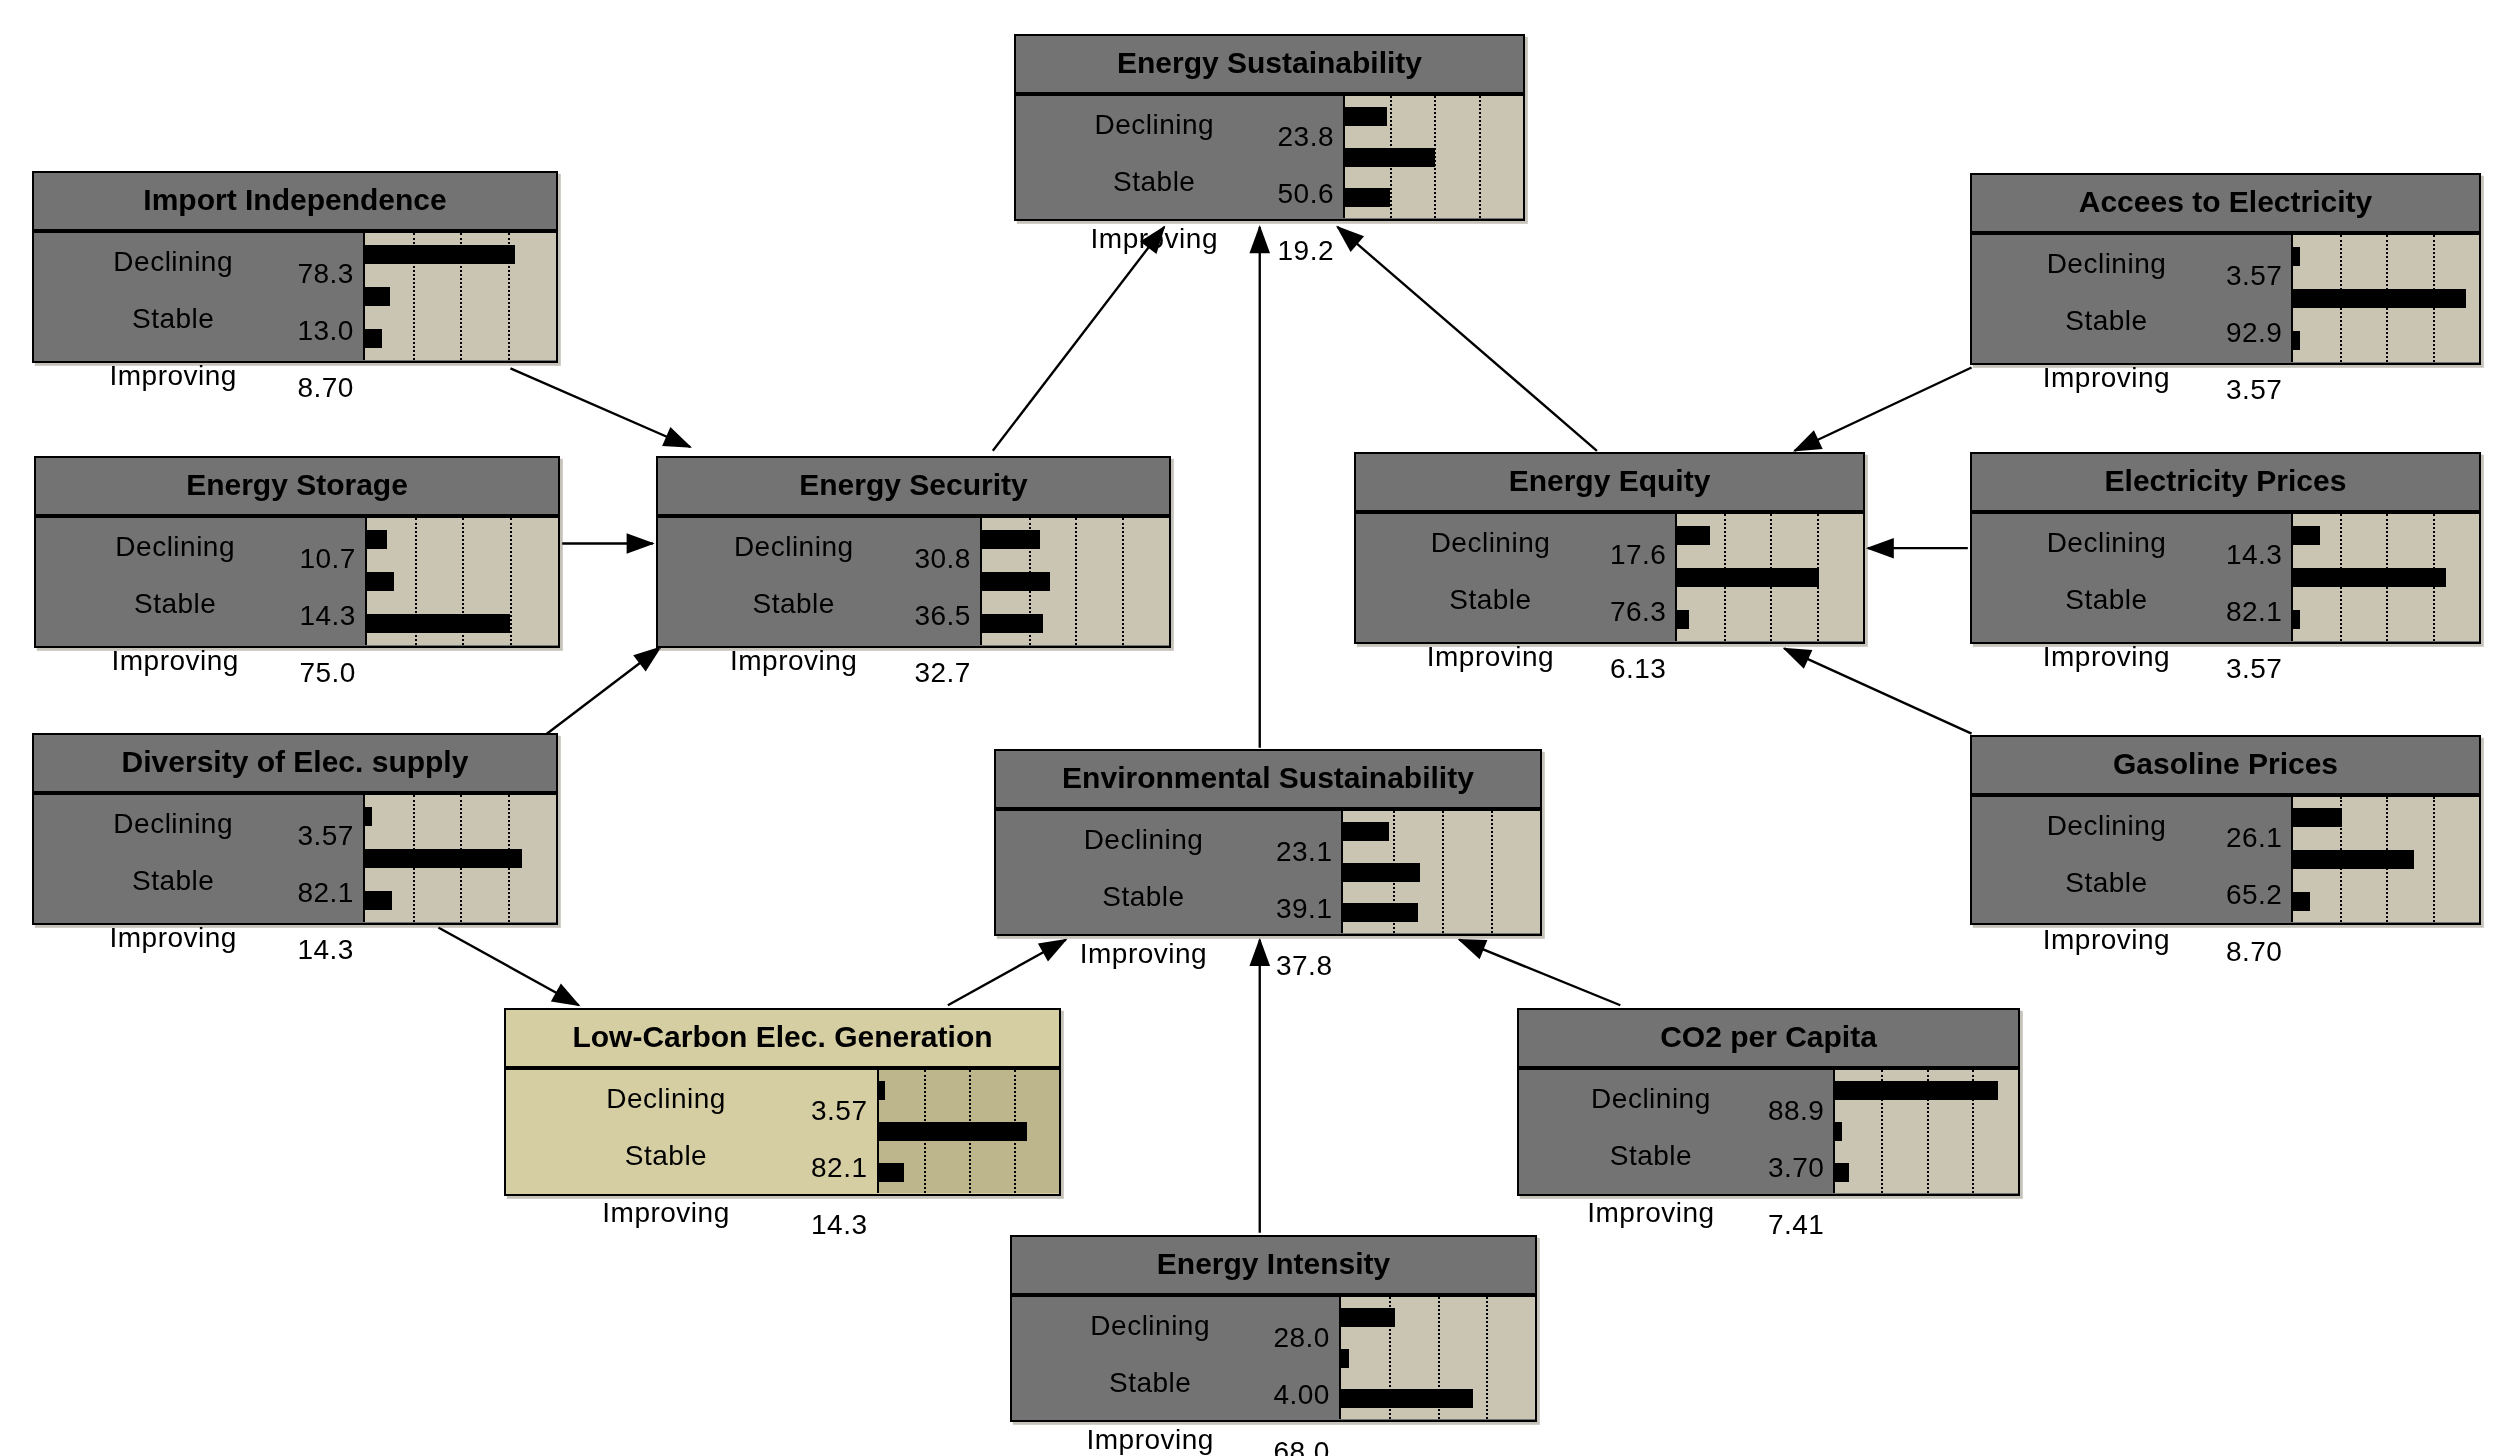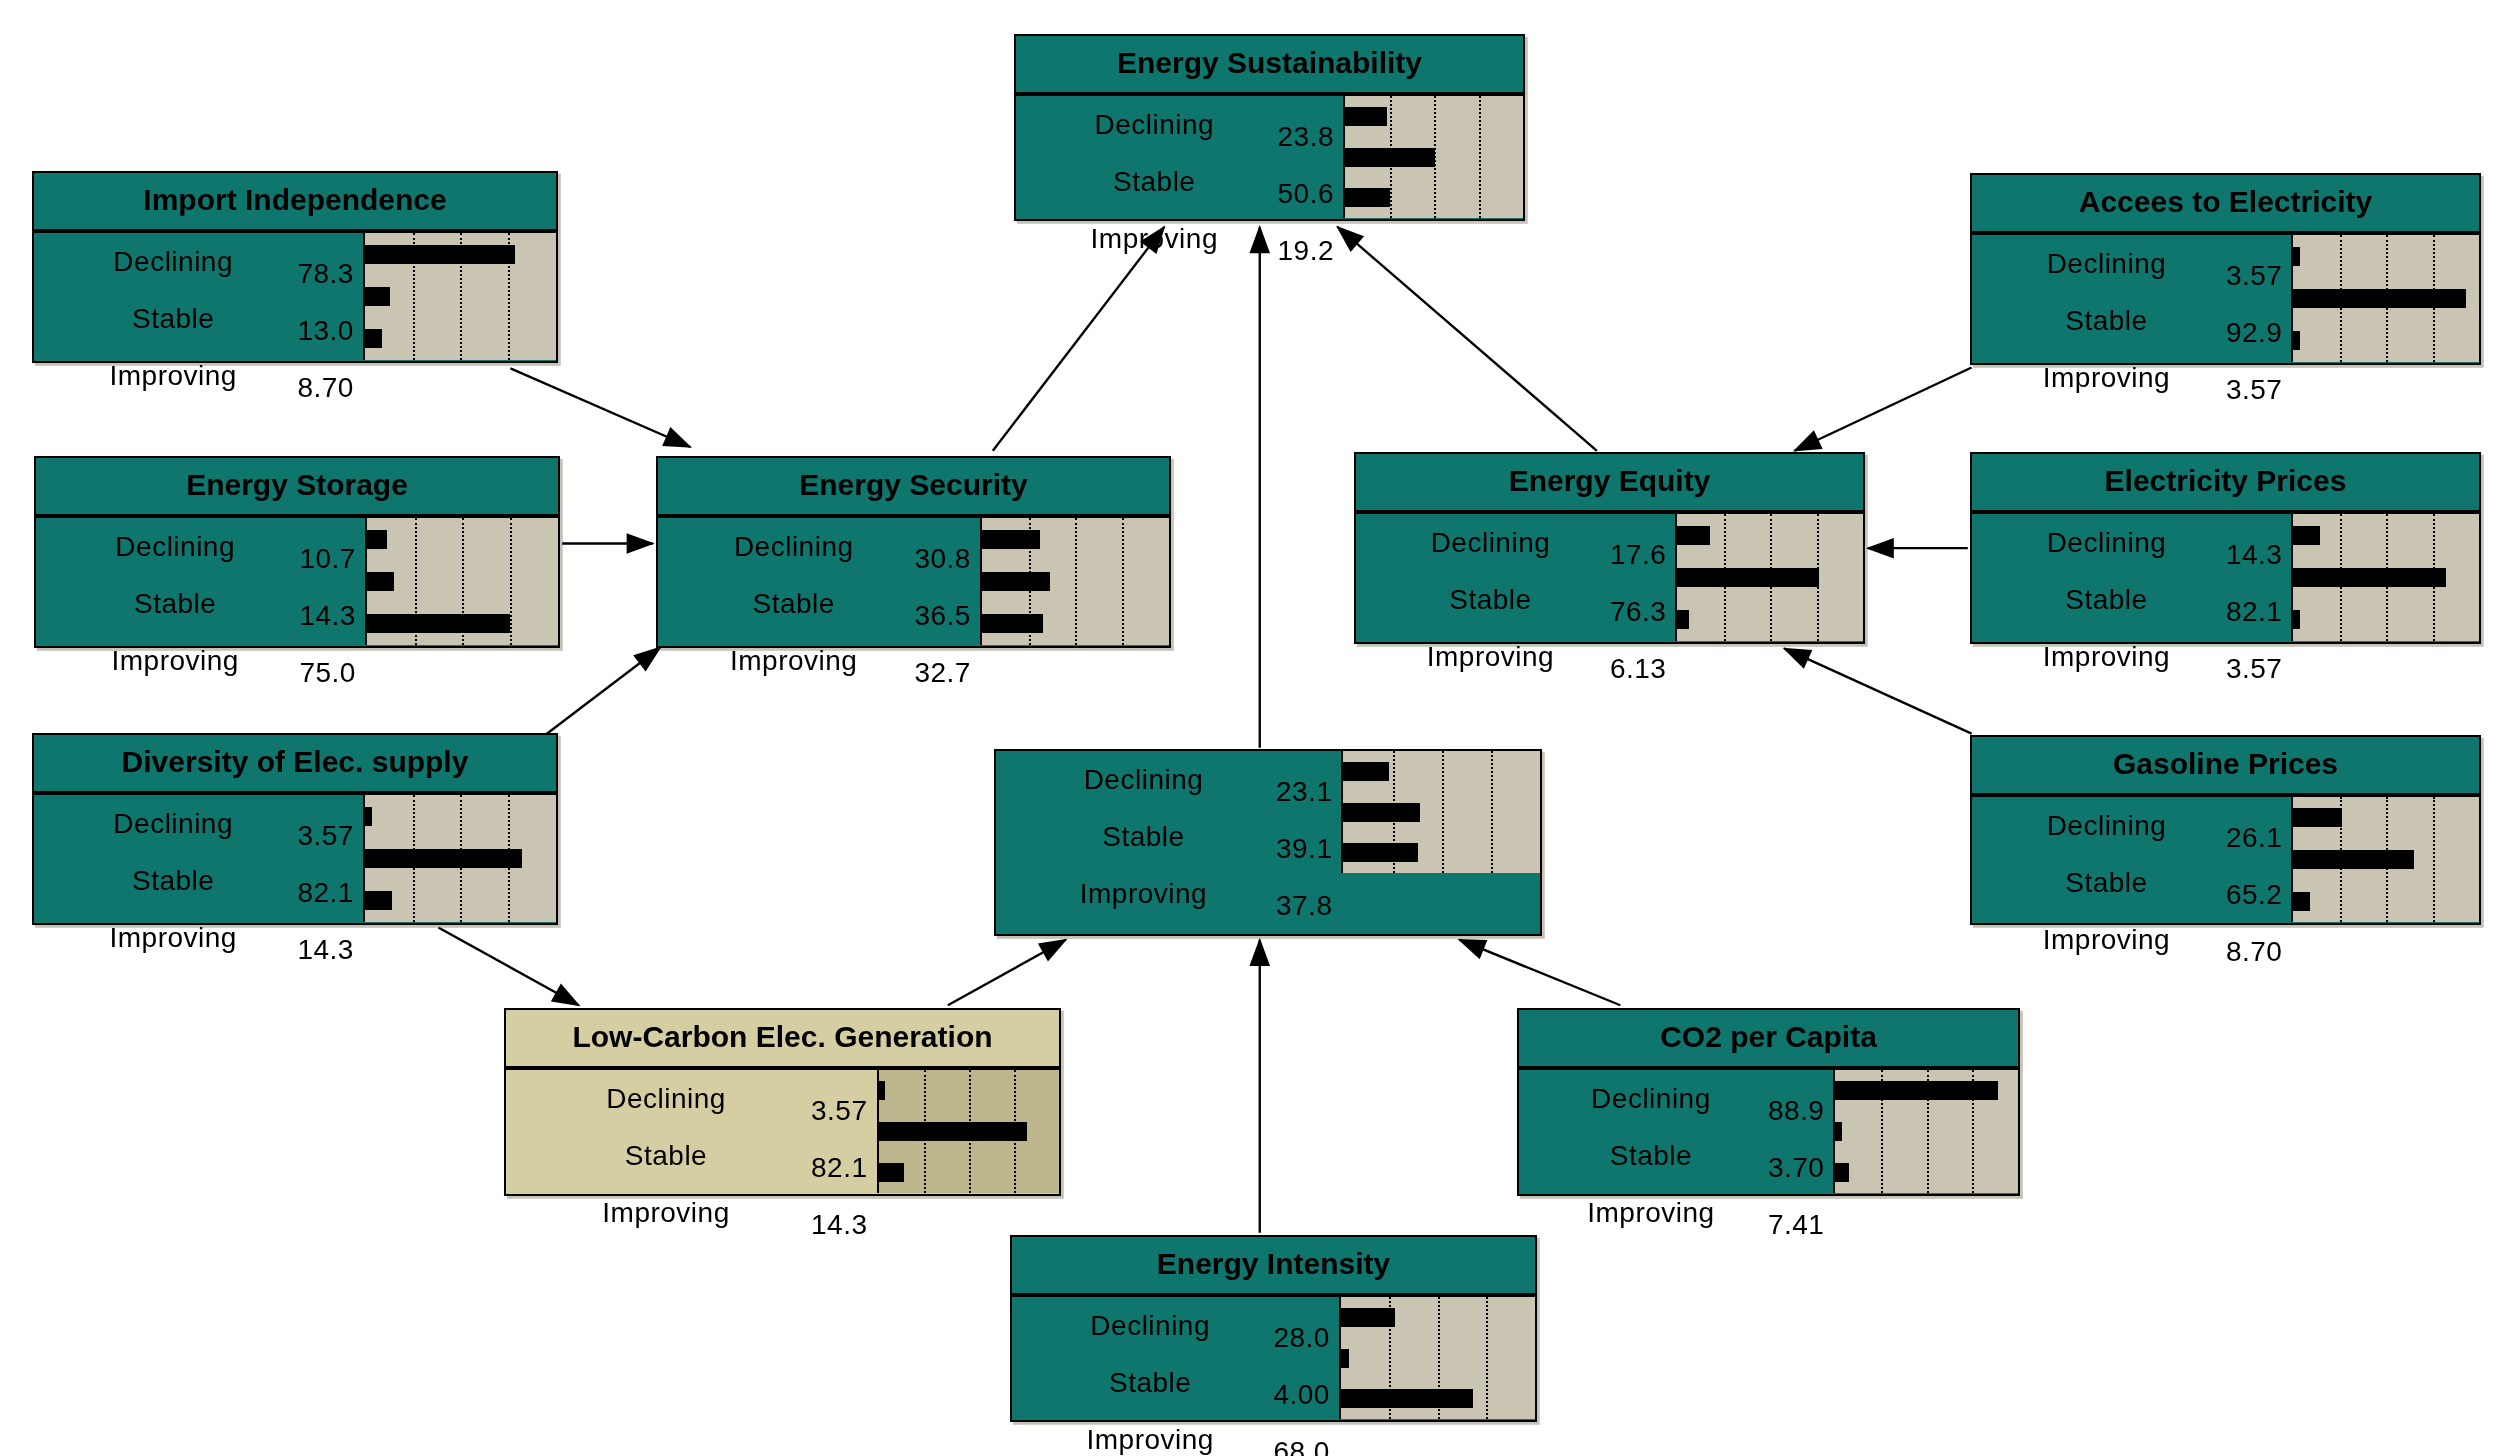--- a/index.html
+++ b/index.html
@@ -1,19 +1,19 @@
 <!DOCTYPE html>
 <html style="font-size:15px"><head>
 <meta charset="utf-8">
 <style>
   html,body{margin:0;padding:0;background:#ffffff;}
   #canvas{position:relative;width:2512px;height:1457px;background:#ffffff;overflow:hidden;
           font-family:"Liberation Sans", sans-serif;color:#000;}
   #edges{position:absolute;left:0;top:0;width:2512px;height:1457px;}
-  .node{position:absolute;background:#0f766e;border:2.8px solid #000;box-sizing:border-box;
+  .node{position:absolute;background:#737373;border:2.8px solid #000;box-sizing:border-box;
         box-shadow:2.8px 2.8px 0 rgba(125,120,100,.45);}
   .node .title{height:56px;line-height:54px;text-align:center;font-weight:bold;font-size:30px;
         border-bottom:4.7px solid #000;white-space:nowrap;overflow:hidden;}
   .node .body{display:flex;position:relative;height:calc(100% - 61px);}
   .labels{flex:1;display:flex;flex-direction:column;justify-content:space-around;
         padding-left:15px;min-width:0;}
   .prow{display:flex;align-items:center;font-size:28px;letter-spacing:0.5px;white-space:nowrap;}
   .prow .lbl{flex:1;text-align:center;}
   .prow .val{padding-right:9px;text-align:right;margin-top:25px;}
   .bars{position:relative;border-left:2.8px solid #000;background:#CAC4B2;box-sizing:border-box;}
@@ -289,20 +289,21 @@
         <i class="gl g25"></i>
         <i class="gl g50"></i>
         <i class="gl g75"></i>
         <div class="bar b0" style="width: 26.1%;"></div>
         <div class="bar b1" style="width: 65.2%;"></div>
         <div class="bar b2" style="width: 8.7%;"></div>
       </div>
     </div>
   </div>
       <div class="node" style="left: 994px; top: 749px; width: 548px; height: 187px;">
+    <div class="title">Environmental Sustainability</div>
     <div class="body">
       <div class="labels">
         <div class="prow">
           <span class="lbl">Declining</span>
           <span class="val">23.1</span>
         </div>
         <div class="prow">
           <span class="lbl">Stable</span>
           <span class="val">39.1</span>
         </div>

